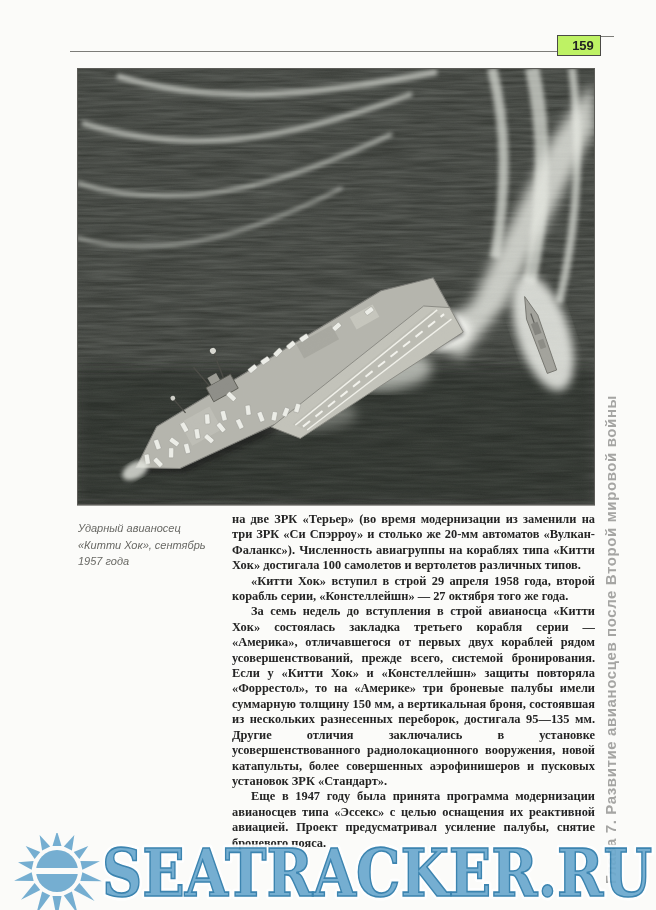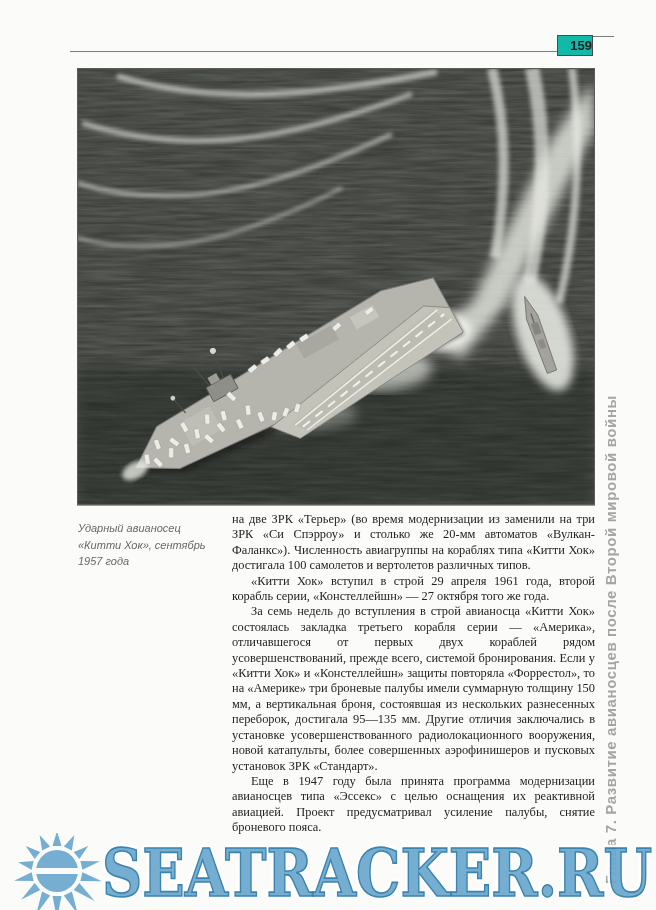--- a/index.html
+++ b/index.html
@@ -6,39 +6,39 @@
   .page{
     position:relative;width:656px;height:910px;margin:0 auto;
     background:#fbfbf9;overflow:hidden;
     font-family:"Liberation Serif",serif;color:#2b2b2b;
   }
   
   .rule-left{position:absolute;left:70px;top:51px;width:488px;height:1px;background:#7c7c78;}
   .rule-right{position:absolute;left:592px;top:36px;width:22px;height:1px;background:#7c7c78;}
   .pagenum-box{
     position:absolute;left:557px;top:35px;width:34px;height:19px;
-    background:#14b8a6;border:1px solid #4a4a46;
-    display:flex;align-items:center;justify-content:flex-end;
-    font-family:"Liberation Sans",sans-serif;font-weight:bold;font-size:13px;color:#222;
+    background:#bef264;border:1px solid #4a4a46;
+    display:flex;align-items:center;justify-content:center;
+    font-family:"Liberation Sans",sans-serif;font-weight:bold;font-size:13px;color:#222;padding-left:8px;
   }
   
   .photo{position:absolute;left:77px;top:68px;width:518px;height:437px;border-bottom:1px solid #9a9a96;}
   .photo svg{display:block;}
   
   .caption{
     position:absolute;left:78px;top:520px;width:152px;
     font-family:"Liberation Sans",sans-serif;font-style:italic;
     font-size:11px;line-height:1.5;color:#686864;
   }
   
   .bodytext{
     position:absolute;left:232px;top:512px;width:363px;
     font-size:12.4px;line-height:15.4px;text-align:justify;color:#242424;
   }
-  .bodytext p{margin:0;}
+  .bodytext p{margin:0;font-weight:bold;}
   .bodytext p.indent{text-indent:19px;}
   
   .chapter-vertical{
     position:absolute;left:602px;top:322px;width:28px;height:562px;
     writing-mode:vertical-rl;transform:rotate(180deg);
     font-family:"Liberation Sans",sans-serif;font-weight:bold;
     font-size:15px;letter-spacing:0.6px;color:#a5a5a3;
     white-space:nowrap;
   }
   
@@ -174,21 +174,21 @@
     </svg>
   </div>
 
   <div class="caption">
     <div>Ударный авианосец</div>
     <div>«Китти Хок», сентябрь 1957 года</div>
   </div>
 
   <div class="bodytext">
     <p>на две ЗРК «Терьер» (во время модернизации из заменили на три ЗРК «Си Спэрроу» и столько же 20-мм автоматов «Вулкан-Фаланкс»). Численность авиагруппы на кораблях типа «Китти Хок» достигала 100 самолетов и вертолетов различных типов.</p>
-    <p class="indent">«Китти Хок» вступил в строй 29 апреля 1961 года, второй корабль серии, «Констеллейшн» — 27 октября того же года.</p>
+    <p class="indent">«Китти Хок» вступил в строй 29 апреля 1958 года, второй корабль серии, «Констеллейшн» — 27 октября того же года.</p>
     <p class="indent">За семь недель до вступления в строй авианосца «Китти Хок» состоялась закладка третьего корабля серии — «Америка», отличавшегося от первых двух кораблей рядом усовершенствований, прежде всего, системой бронирования. Если у «Китти Хок» и «Констеллейшн» защиты повторяла «Форрестол», то на «Америке» три броневые палубы имели суммарную толщину 150 мм, а вертикальная броня, состоявшая из нескольких разнесенных переборок, достигала 95—135 мм. Другие отличия заключались в установке усовершенствованного радиолокационного вооружения, новой катапульты, более совершенных аэрофинишеров и пусковых установок ЗРК «Стандарт».</p>
     <p class="indent">Еще в 1947 году была принята программа модернизации авианосцев типа «Эссекс» с целью оснащения их реактивной авиацией. Проект предусматривал усиление палубы, снятие броневого пояса.</p>
   </div>
 
   <div class="chapter-vertical">Глава 7. Развитие авианосцев после Второй мировой войны</div>
 
   <svg class="watermark" width="656" height="77" viewBox="0 0 656 77">
 
     <g transform="translate(57,38)" fill="#6BA9CE">
       <g>

